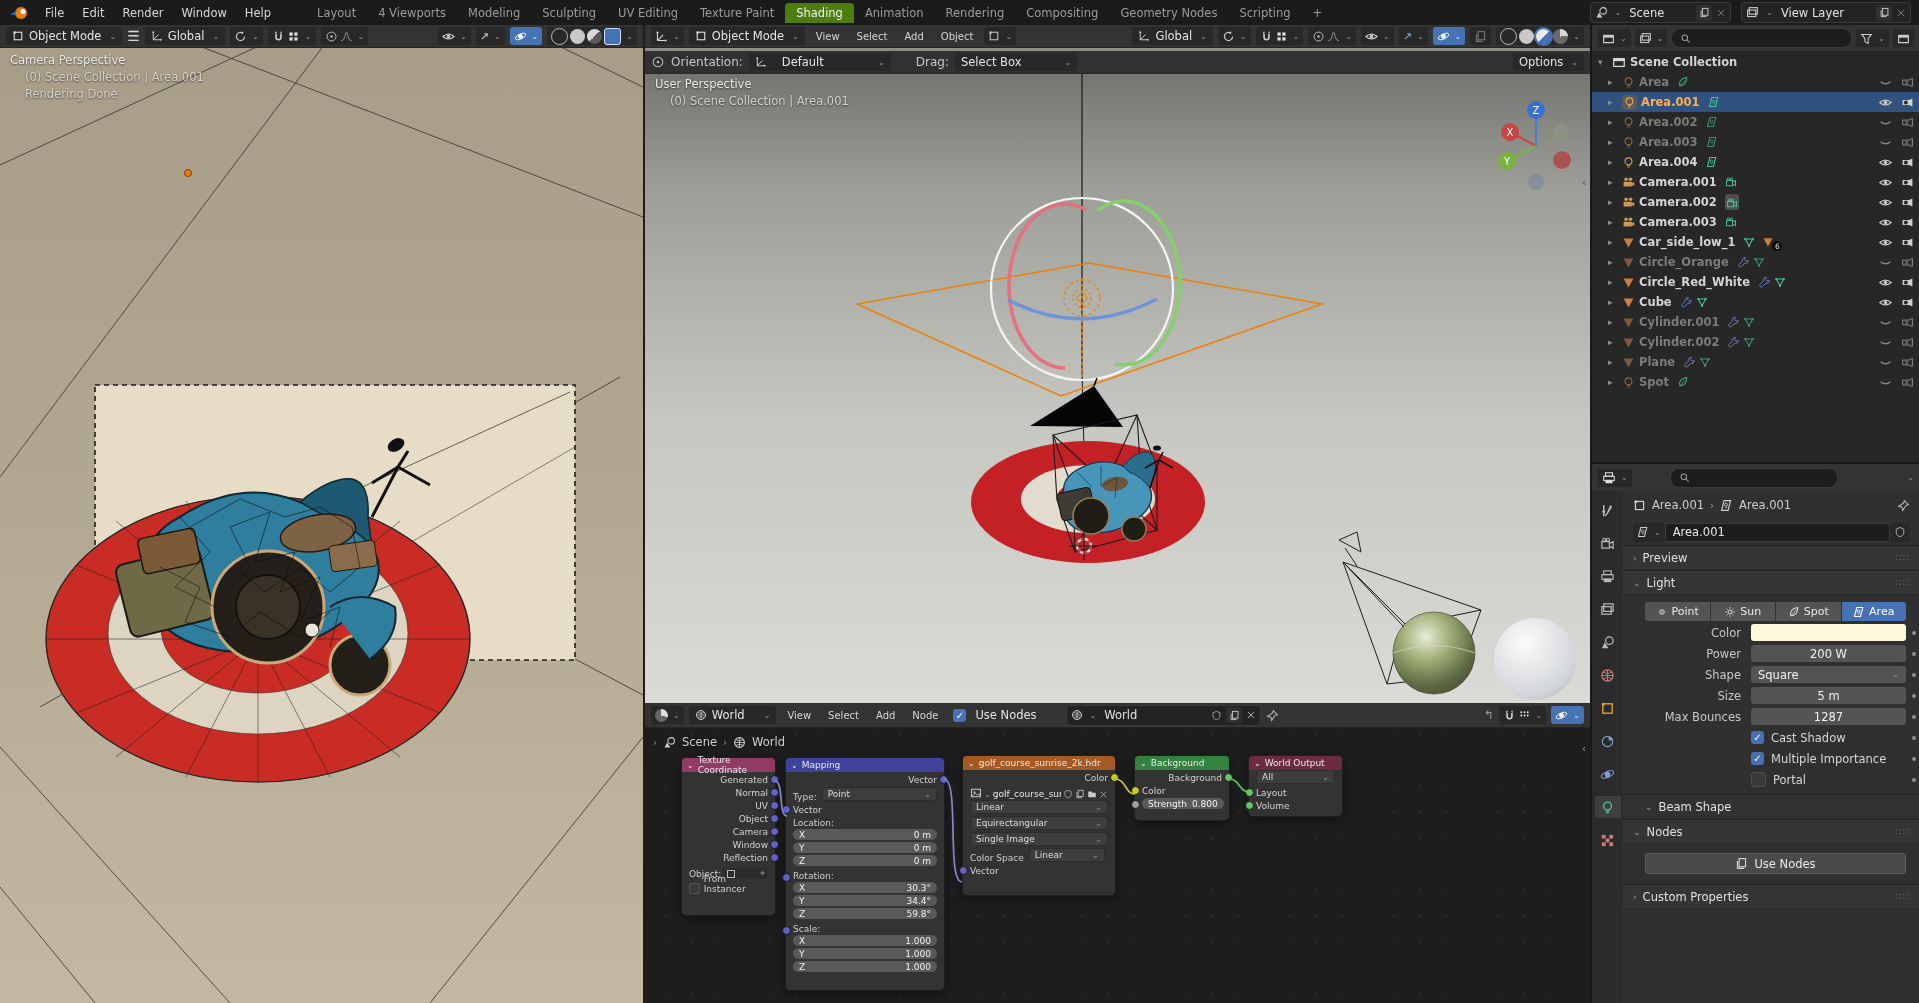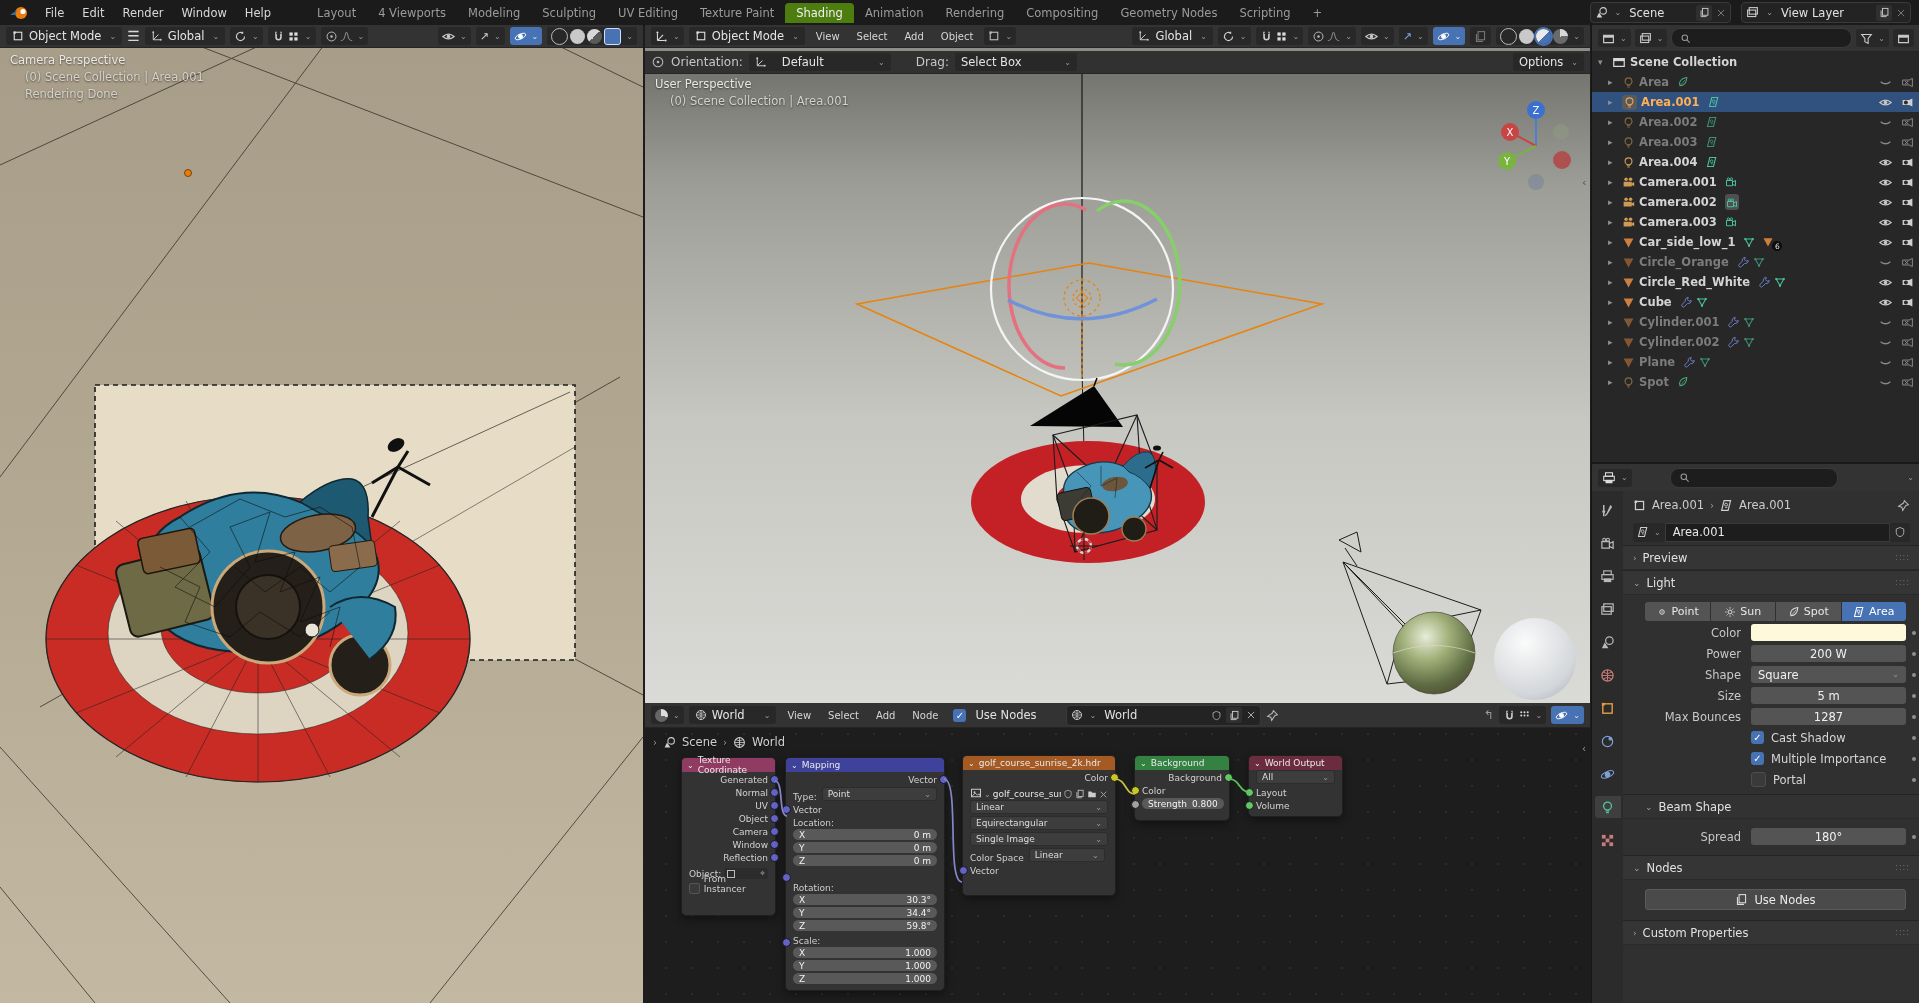--- a/index.html
+++ b/index.html
@@ -854,21 +854,21 @@
           <span>Y</span>
           <span>0 m</span>
         </span>
       </div>
     <div class="nrow" style="height:13px">
         <span class="nfield">
           <span>Z</span>
           <span>0 m</span>
         </span>
       </div>
-    <div class="nrow" style="height:26px">
+    <div class="nrow" style="height:14px">
         <span class="sock l s-vec" style="top:6px"></span>
         <span class="nlabel">Rotation:</span>
       </div>
     <div class="nrow" style="height:13px">
         <span class="nfield">
           <span>X</span>
           <span>30.3°</span>
         </span>
       </div>
     <div class="nrow" style="height:13px">
@@ -1586,27 +1586,20 @@
             <span style="font-size:11.5px;color:#d6d6d6">Portal</span>
           </label>
           <span class="anim-dot"></span>
         </div>
     </div>
 
     <div class="panelhead" style="background:#323232;padding-left:22px">
       <span class="exp">⌄</span>
         <span>Beam Shape</span>
     </div>
-    <div style="padding:7px 0 8px">
-      <div class="prow">
-          <span class="plab">Spread</span>
-          <span class="pfield">180°</span>
-          <span class="anim-dot"></span>
-        </div>
-    </div>
 
     <div class="panelhead">
       <span class="exp">⌄</span>
         <span>Nodes</span>
         <span class="gripdots">::::</span>
     </div>
     <div style="padding:9px 14px 10px 22px">
       <div class="bigbtn">
         <svg class="ic" width="13" height="13" color="#ddd">
             <use href="#i-copy"></use>

